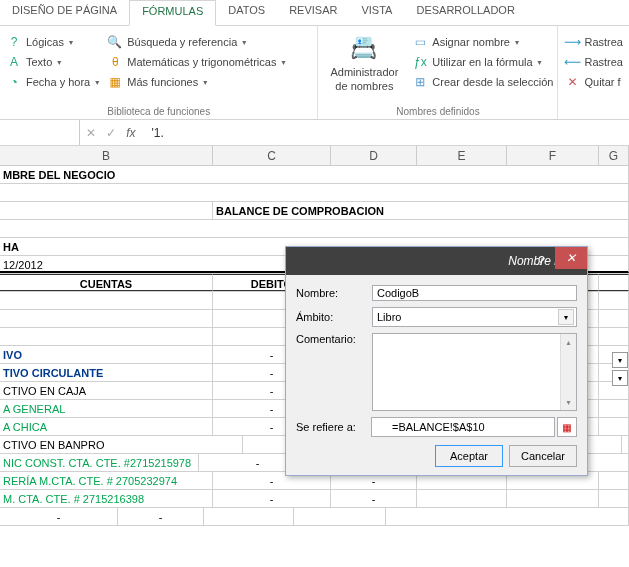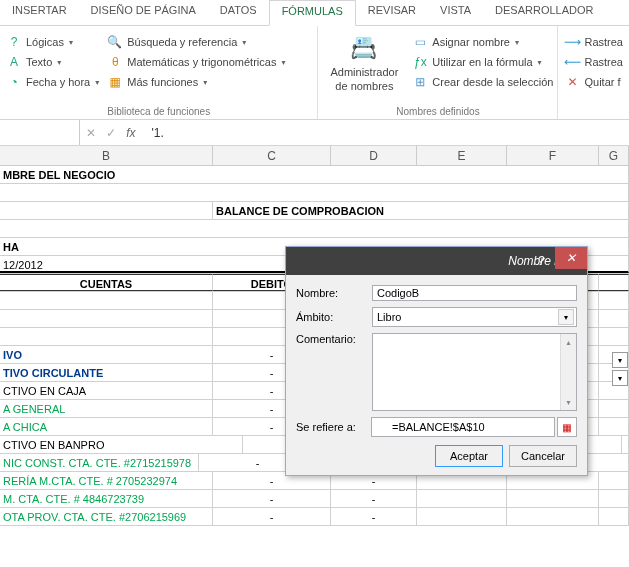--- a/index.html
+++ b/index.html
@@ -65,24 +65,23 @@
   .dbtn { min-width: 68px; height: 22px; border: 1px solid #acacac; background: #f0f0f0; font-size: 11px; cursor: pointer; }
   .dbtn.primary { border: 1px solid #3399ff; }
 
   
   .sheetdd { position: absolute; width: 16px; height: 16px; border: 1px solid #999; background: #fff; display: flex; align-items: center; justify-content: center; font-size: 8px; cursor: pointer; }
 </style>
 </head>
 <body>
 
 <div class="tabs">
-  <div class="tab">INSERTAR</div>
   <div class="tab">DISEÑO DE PÁGINA</div>
+  <div class="tab active">FÓRMULAS</div>
   <div class="tab">DATOS</div>
-  <div class="tab active">FÓRMULAS</div>
   <div class="tab">REVISAR</div>
   <div class="tab">VISTA</div>
   <div class="tab">DESARROLLADOR</div>
 </div>
 
 <div class="ribbon">
   <div class="group" style="width:320px">
     <div class="rib-row" style="flex:1">
       <div class="rib-col" style="margin-top:4px">
         <div class="rib-item">
@@ -297,29 +296,28 @@
     </div>
   <div class="grow">
       <div class="gc green" style="width:213px">RERÍA M.CTA. CTE. # 2705232974</div>
       <div class="gc center" style="width:118px">-</div>
       <div class="gc center" style="width:86px">-</div>
       <div class="gc" style="width:90px"></div>
       <div class="gc" style="width:92px"></div>
       <div class="gc" style="flex:1"></div>
     </div>
   <div class="grow">
-      <div class="gc green" style="width:213px">M. CTA. CTE. # 4846723739</div>
+      <div class="gc green" style="width:213px">M. CTA. CTE. # 2715216398</div>
       <div class="gc center" style="width:118px">-</div>
       <div class="gc center" style="width:86px">-</div>
       <div class="gc" style="width:90px"></div>
       <div class="gc" style="width:92px"></div>
       <div class="gc" style="flex:1"></div>
     </div>
   <div class="grow">
-      <div class="gc green" style="width:213px">OTA PROV. CTA. CTE. #2706215969</div>
       <div class="gc center" style="width:118px">-</div>
       <div class="gc center" style="width:86px">-</div>
       <div class="gc" style="width:90px"></div>
       <div class="gc" style="width:92px"></div>
       <div class="gc" style="flex:1"></div>
     </div>
 </div>
 
 <div class="sheetdd" style="left:612px; top:352px">▾</div>
 <div class="sheetdd" style="left:612px; top:370px">▾</div>

